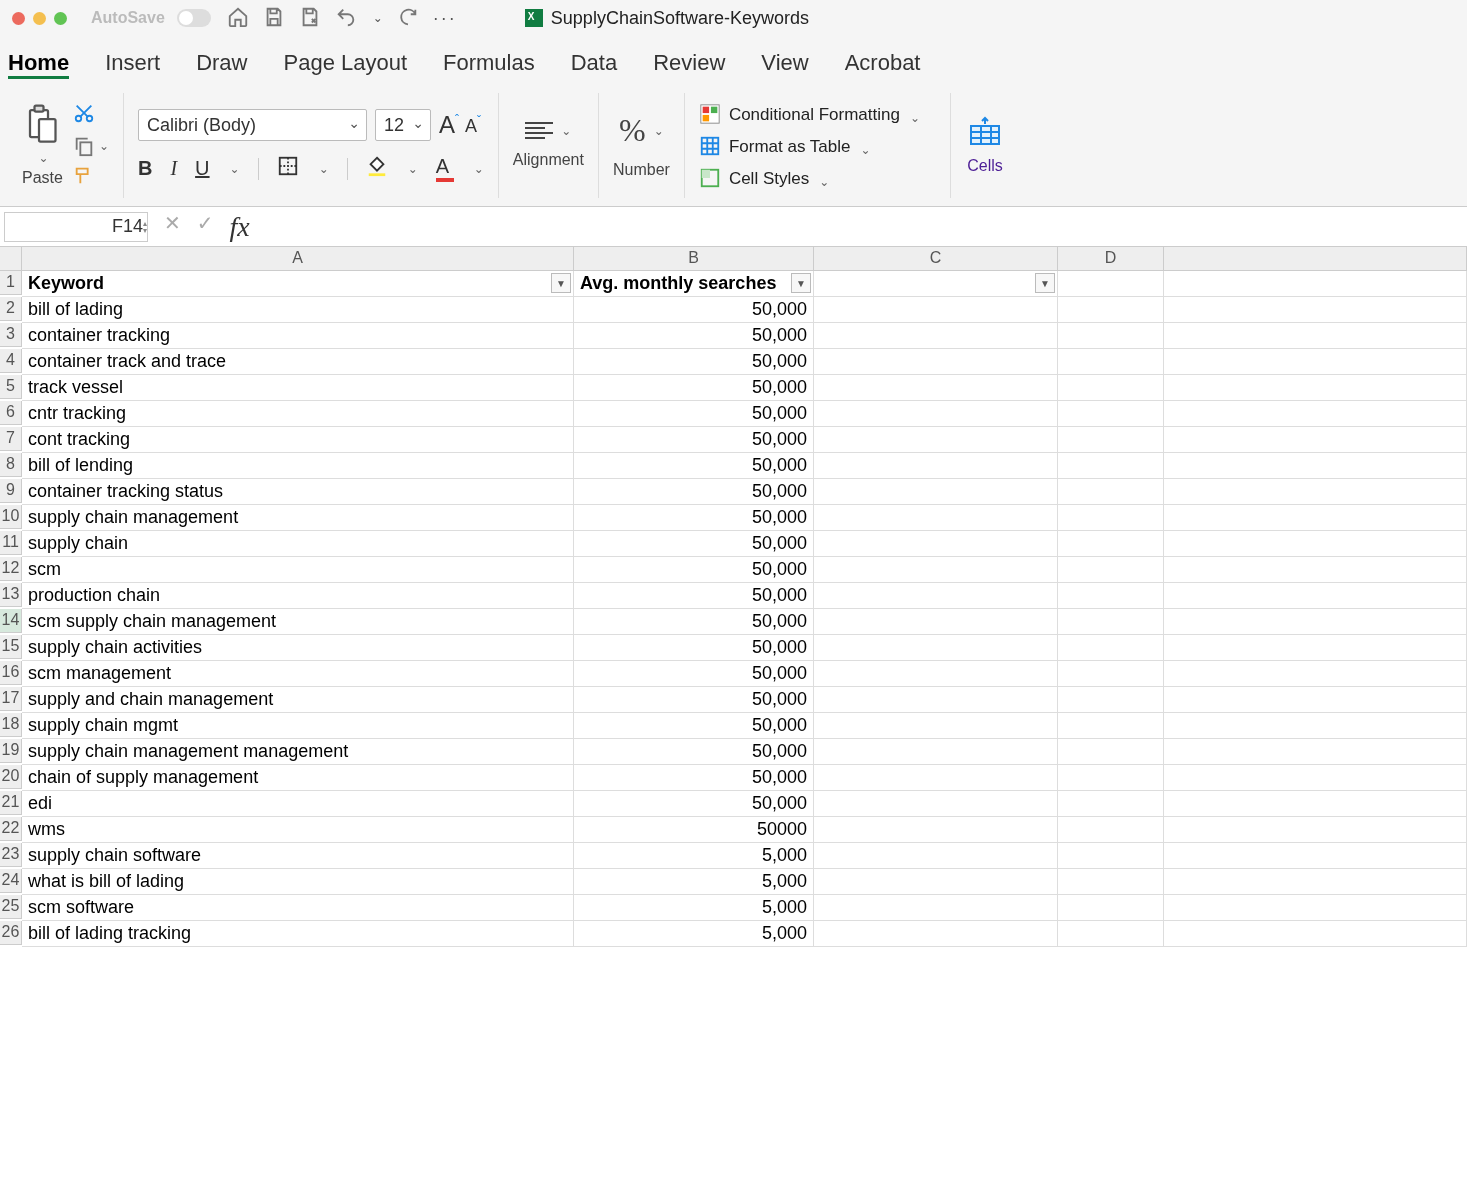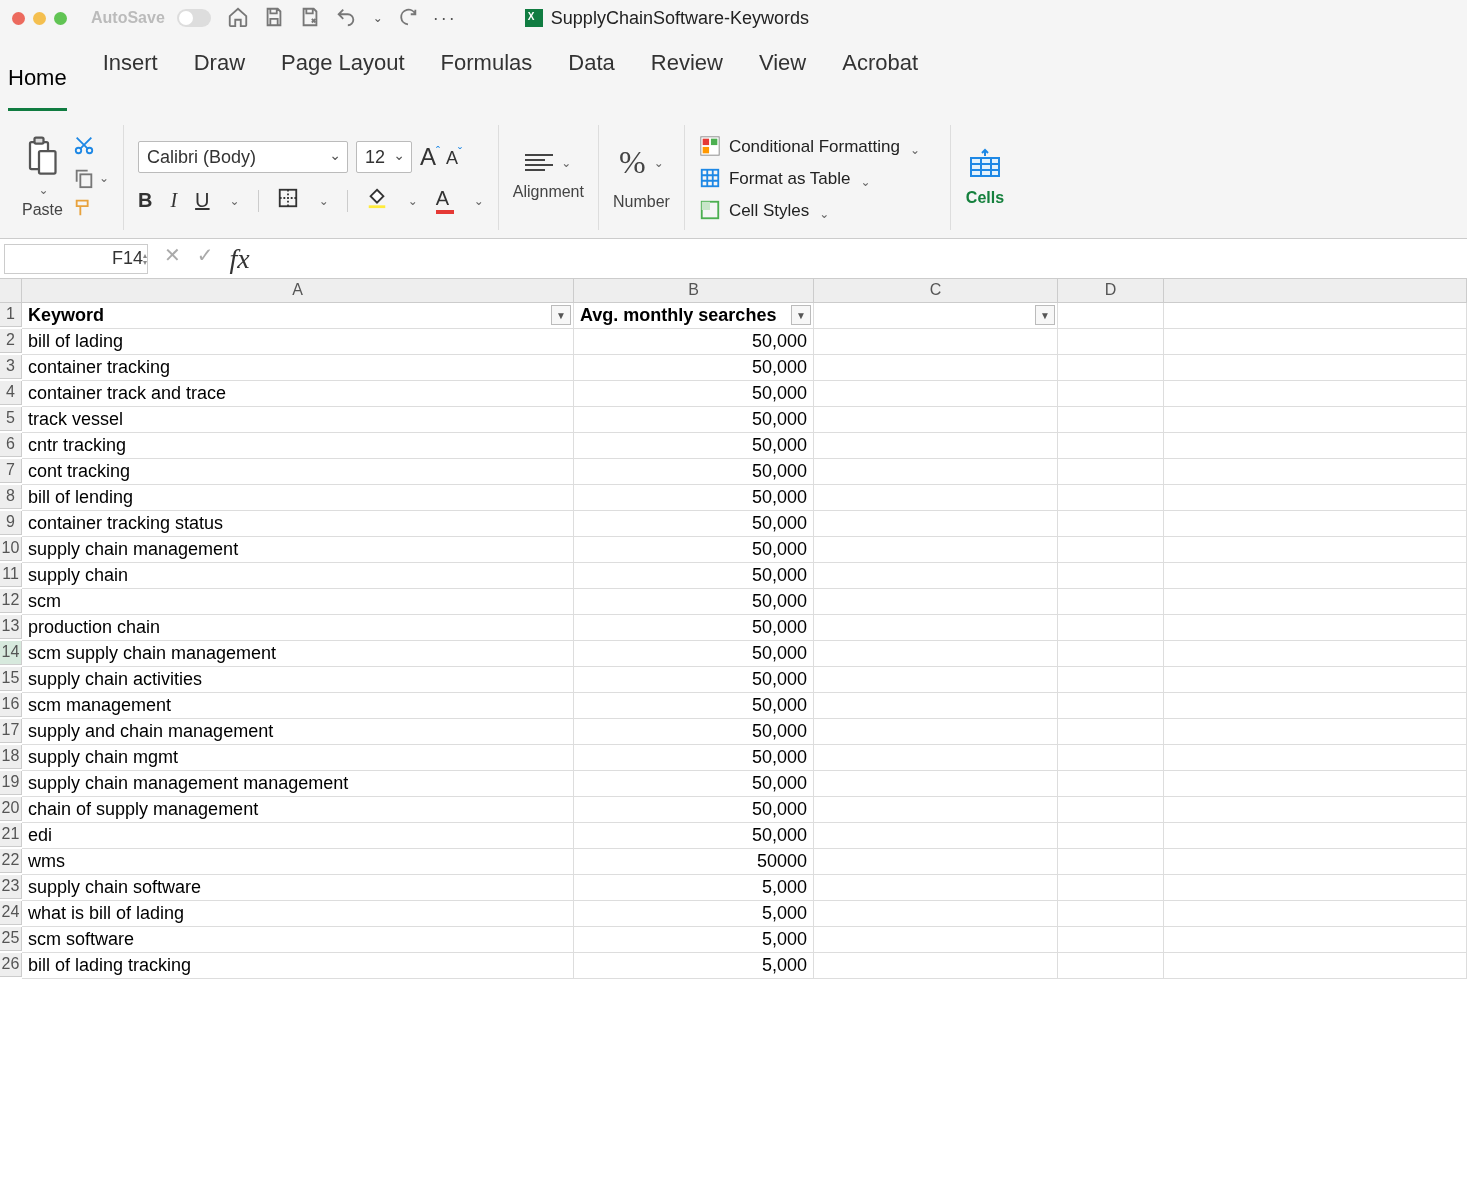--- a/index.html
+++ b/index.html
@@ -39,55 +39,55 @@
   .qat { display:flex; gap:14px; align-items:center; margin-left: 8px;}
   .qat svg { width: 22px; height: 22px; }
   .docname { margin-left: 60px; display:flex; align-items:center; gap:8px; font-size:18px; color:#222;}
   .docicon { width:18px; height:18px; background:#107c41; position:relative; display:inline-block;}
   .docicon::after { content:'X'; color:#fff; font-size:10px; font-weight:bold; position:absolute; left:3px; top:2px;}
   
   .tabs {
     display:flex; gap:36px; padding: 14px 8px 10px 8px; font-size:22px; background:#f5f5f5;
   }
   .tab { color:#333; cursor:pointer; }
-  .tab.active { font-weight:400; color:#000; border-bottom:3px solid #107c41; padding-bottom:17px;margin-top:15px;}
+  .tab.active { font-weight:700; color:#000; border-bottom:3px solid #107c41; padding-bottom:0;}
   
   .ribbon {
     background:#f5f5f5; border-bottom:1px solid #ccc;
     display:flex; align-items:stretch; padding: 4px 8px 8px 8px; height: 118px;
   }
   .group { display:flex; flex-direction:column; justify-content:center; padding:0 14px; border-right:1px solid #ddd; }
   .group:last-child { border-right:none; }
   .clip-group { flex-direction:row; align-items:center; gap:10px; }
   .clip-left { display:flex; flex-direction:column; align-items:center; gap:2px;}
   .clip-right { display:flex; flex-direction:column; gap:8px; align-items:flex-start;}
   .paste-label { font-size:16px; color:#444; margin-top:2px;}
   .font-row { display:flex; gap:8px; align-items:center; margin-bottom:14px;}
   .font-select {
     border:1px solid #bbb; background:#fff; height:32px; padding:0 24px 0 8px;
     font-size:18px; display:flex; align-items:center; position:relative; border-radius:2px;
   }
-  .font-select.name { width:210px; }
+  .font-select.name { width:229px; }
   .font-select.size { width:56px; }
   .font-select::after { content:'⌄'; position:absolute; right:6px; top:5px; color:#555; font-size:14px;}
   .font-tools { display:flex; gap:18px; align-items:center; font-size:20px; color:#333;}
   .font-big { font-size:24px; }
   .dd { font-size:12px; color:#666; margin-left:2px;}
   .inc-dec { display:flex; gap:6px; align-items:center;}
   .sup { font-size:12px; vertical-align:super; color:#1e88e5;}
   .align-group, .number-group { align-items:center; gap:6px; }
   .align-group .label, .number-group .label { font-size:16px; color:#444; margin-top:6px;}
   .align-icon { display:flex; flex-direction:column; gap:3px; width:28px;}
   .align-icon span { height:2px; background:#444; display:block;}
   .percent { font-size:32px; color:#444; font-family:serif;}
   .styles-group { gap:10px; padding-right:30px;}
   .style-row { display:flex; align-items:flex-end; gap:8px; font-size:17px; color:#222; cursor:pointer;}
   .style-row svg { width:22px; height:22px; }
   .cells-group { align-items:center; }
-  .cells-group .label { font-size:16px; color:#15803d; margin-top:4px;font-weight:bold;}
+  .cells-group .label { font-size:16px; color:#4c1d95; margin-top:4px;}
   
   .formula-bar {
     display:flex; align-items:center; height:40px; border-bottom:1px solid #ccc;
     background:#fff; padding-left:4px;
   }
   .namebox {
     width:144px; height:30px; border:1px solid #ccc; display:flex; align-items:center;
     padding:0 0; font-size:18px; justify-content:flex-end;
   }
   .namebox .spin { display:flex; flex-direction:column; font-size:8px; color:#888; line-height:7px;}

